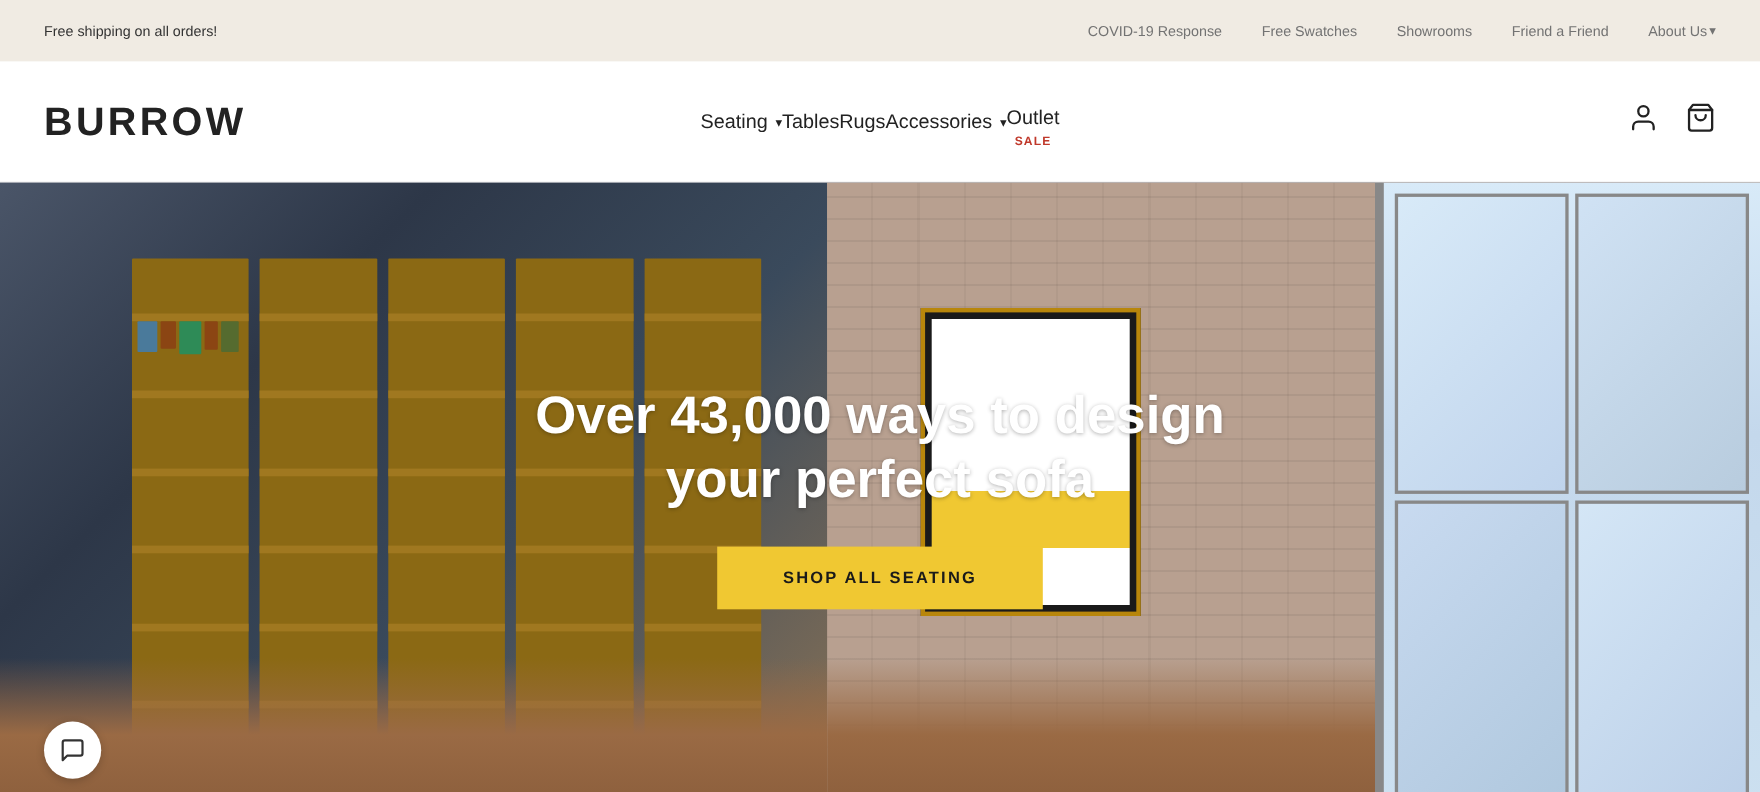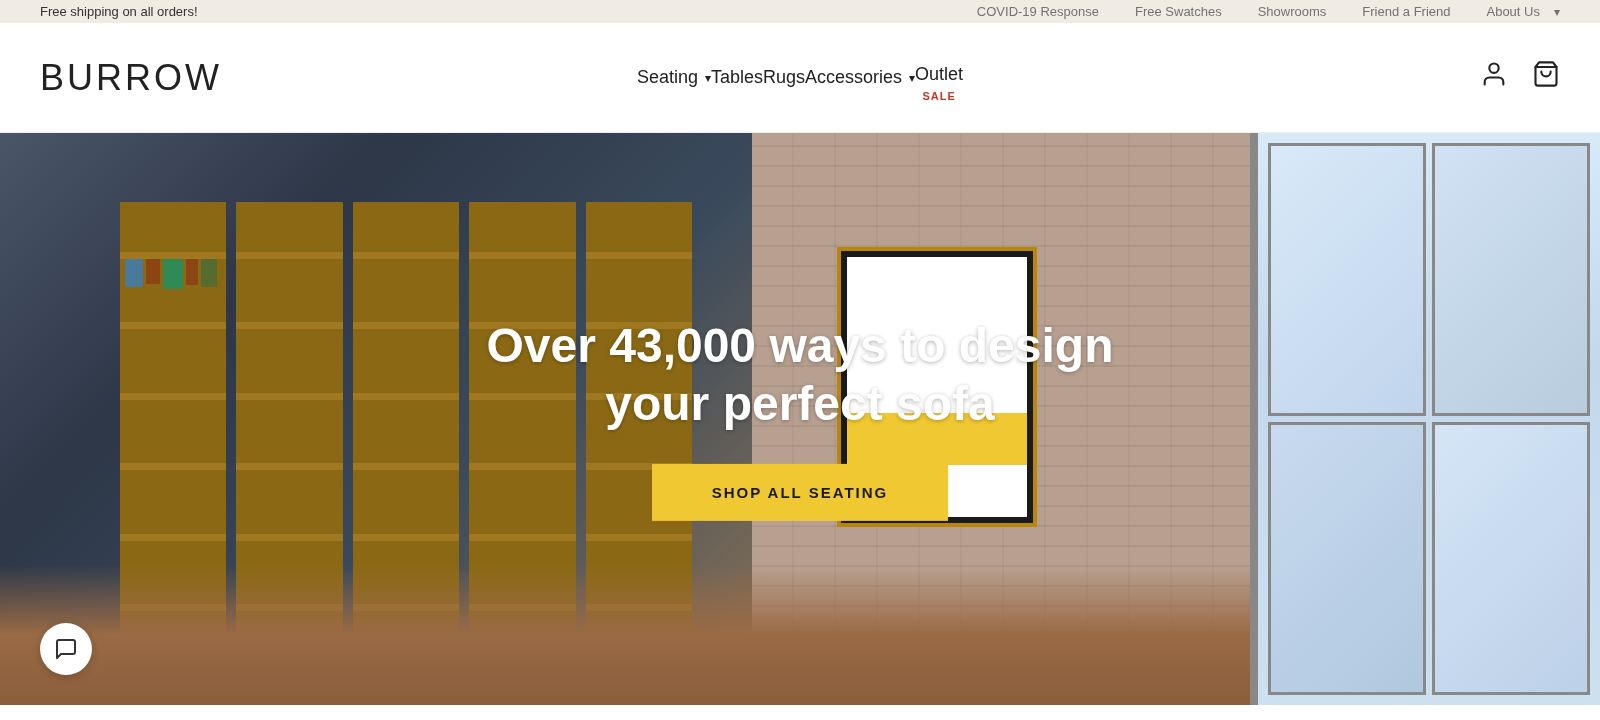--- a/index.html
+++ b/index.html
@@ -5,55 +5,55 @@
     * { margin: 0; padding: 0; box-sizing: border-box; }
     body { font-family: 'Helvetica Neue', Helvetica, Arial, sans-serif; width: 1600px; overflow-x: hidden; }
 
     
     .top-banner {
       background-color: #f0ebe3;
       display: flex;
       align-items: center;
       justify-content: space-between;
       padding: 0 40px;
-      height: 23px;
+      height: 56px;
       font-size: 13px;
       color: #333;
     }
     .top-banner-left {}
     .top-banner-right {
       display: flex;
       align-items: center;
       gap: 36px;
     }
     .top-banner-right a {
       text-decoration: none;
       color: #737373;
       font-size: 13px;
       cursor: pointer;
     }
     .about-us-link {
       display: flex;
       align-items: center;
-      gap: 12px;
+      gap: 0;
     }
 
     
     .main-nav {
       display: flex;
       align-items: center;
       justify-content: space-between;
       padding: 0 40px;
       height: 110px;
       background: #fff;
       border-bottom: 1px solid #eee;
     }
     .logo {
       font-size: 36px;
-      font-weight: 400;
+      font-weight: 700;
       letter-spacing: 3px;
       color: #222;
       text-transform: uppercase;
     }
     .nav-links {
       display: flex;
       align-items: center;
       position: absolute;
       left: 50%;
       transform: translateX(-50%);

